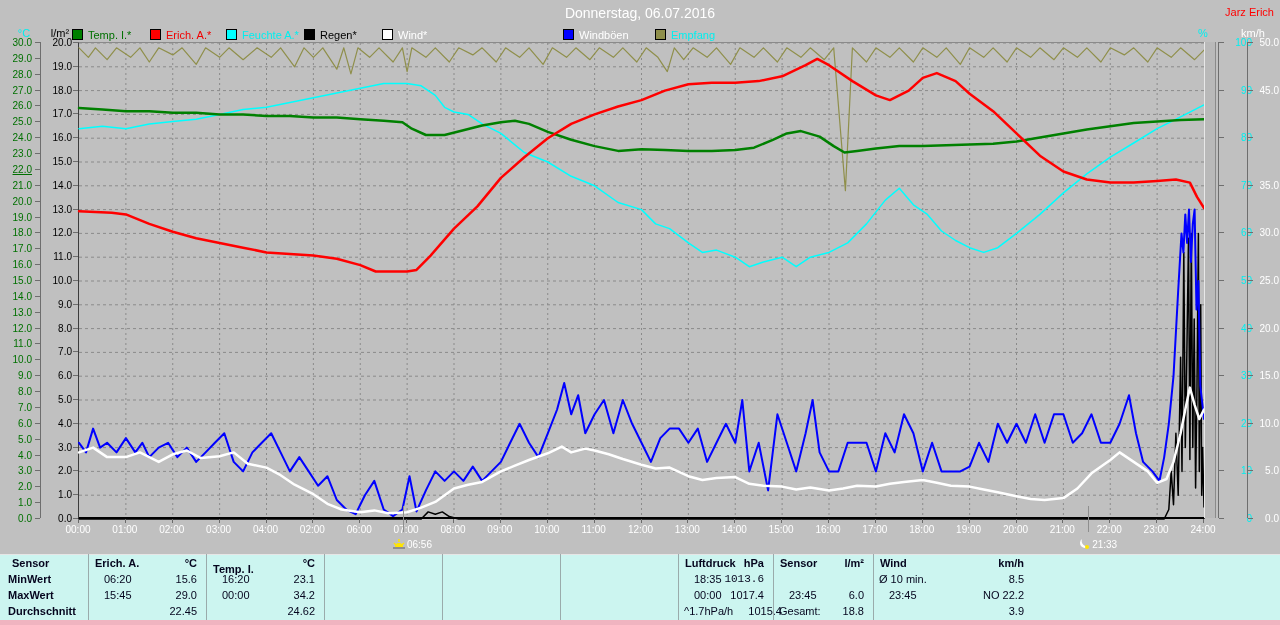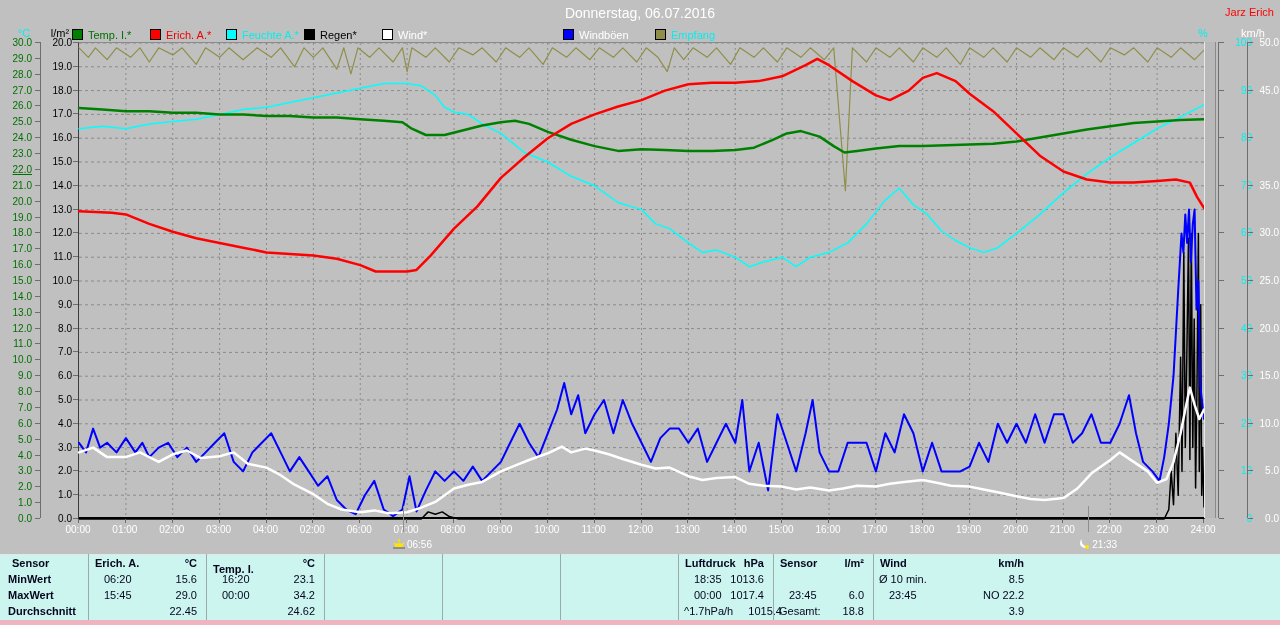--- a/index.html
+++ b/index.html
@@ -350,21 +350,21 @@
     <div class="abs tcell tbold" style="left: 213px; top: 8px;">Temp. I.</div>
     <div class="abs tcell tbold tr-right" style="left: 213px; top: 2px; width: 102px;">°C</div>
     <div class="abs tcell" style="left: 222px; top: 18px;">16:20</div>
     <div class="abs tcell tr-right" style="left: 213px; top: 18px; width: 102px;">23.1</div>
     <div class="abs tcell" style="left: 222px; top: 34px;">00:00</div>
     <div class="abs tcell tr-right" style="left: 213px; top: 34px; width: 102px;">34.2</div>
     <div class="abs tcell tr-right" style="left: 213px; top: 50px; width: 102px;">24.62</div>
     <div class="abs tcell tbold" style="left: 685px; top: 2px;">Luftdruck</div>
     <div class="abs tcell tbold tr-right" style="left: 685px; top: 2px; width: 79px;">hPa</div>
     <div class="abs tcell" style="left: 694px; top: 18px;">18:35</div>
-    <div class="abs tcell tr-right" style="left: 685px; top: 18px; width: 79px;">1013.6</div>
+    <div class="abs tcell tr-right" style="left: 685px; top: 18px; width: 79px; font-family: Liberation Mono, monospace;">1013.6</div>
     <div class="abs tcell" style="left: 694px; top: 34px;">00:00</div>
     <div class="abs tcell tr-right" style="left: 685px; top: 34px; width: 79px;">1017.4</div>
     <div class="abs tcell" style="left: 684px; top: 50px;">^1.7hPa/h</div>
     <div class="abs tcell tr-right" style="left: 703px; top: 50px; width: 79px;">1015.4</div>
     <div class="abs tcell tbold" style="left: 780px; top: 2px;">Sensor</div>
     <div class="abs tcell tbold tr-right" style="left: 780px; top: 2px; width: 84px;">l/m²</div>
     <div class="abs tcell" style="left: 789px; top: 34px;">23:45</div>
     <div class="abs tcell tr-right" style="left: 780px; top: 34px; width: 84px;">6.0</div>
     <div class="abs tcell" style="left: 779px; top: 50px;">Gesamt:</div>
     <div class="abs tcell tr-right" style="left: 780px; top: 50px; width: 84px;">18.8</div>

